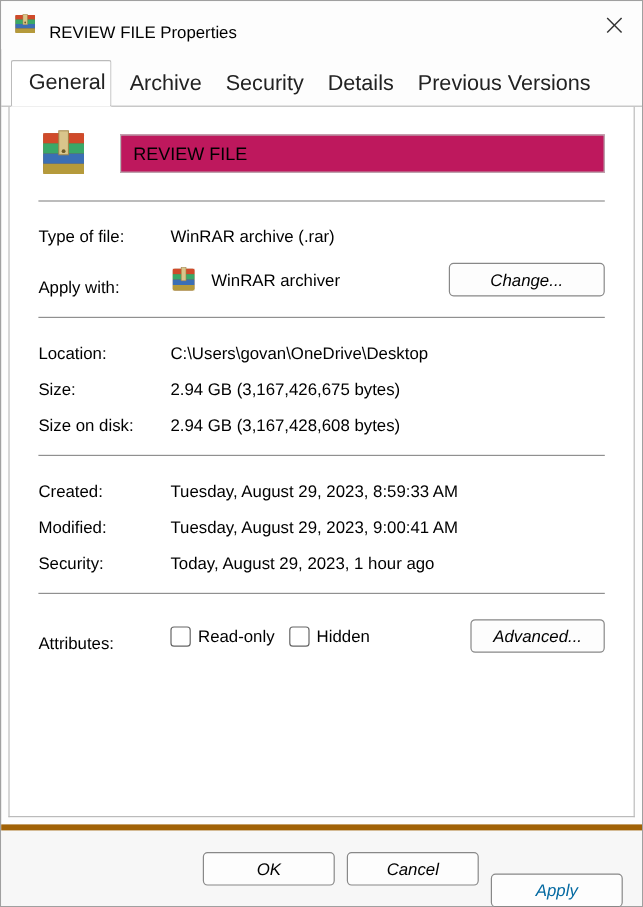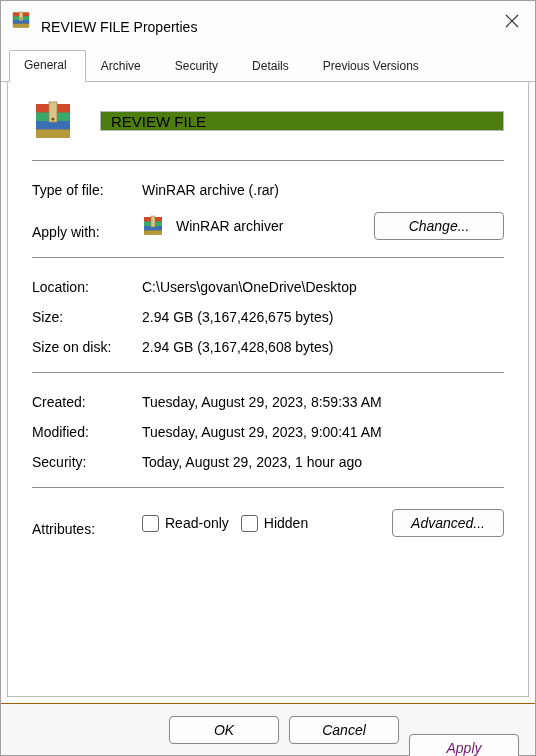--- a/index.html
+++ b/index.html
@@ -35,22 +35,22 @@
   }
   .close-btn svg { width: 14px; height: 14px; }
   .tabs-row {
     display: flex;
     align-items: flex-end;
     padding: 8px 0 0 8px;
     position: relative;
     border-bottom: 1px solid #bbb;
   }
   .tab {
-    padding: 7px 18px 9px 14px;
-    font-size: 12px;
+    padding: 7px 4px 9px 14px;
+    font-size: 18px;
     color: #222;
     background: transparent;
     border: 1px solid transparent;
     border-bottom: none;
     border-top-left-radius: 2px;
     border-top-right-radius: 2px;
     position: relative;
     top: 1px;
     cursor: default;
   }
@@ -72,25 +72,25 @@
   }
   .header-row {
     display: flex;
     align-items: center;
     gap: 26px;
     padding-bottom: 18px;
   }
   .file-icon { width: 42px; height: 42px; flex-shrink: 0; }
   .filename-input {
     flex: 1;
-    height: 20px;
+    height: 32px;
     padding: 4px 10px;
     font-size: 15px;
     border: 1px solid #b8b8b8;
-    background: #4d7c0f;
+    background: #be185d;
     font-family: inherit;
   }
   hr.sep {
     border: none;
     border-top: 1px solid #909090;
     margin: 0 0 14px 0;
   }
   .kv-row {
     display: flex;
     align-items: flex-end;
@@ -106,38 +106,38 @@
     background: #fdfdfd;
     border: 1px solid #888;
     border-radius: 4px;
     font-family: inherit;
     cursor: default;
     min-width: 110px;
     height: 28px;
     line-height: 1;
     font-style: italic;
   }
-  .btn:disabled { color: #701a75; margin-top: 36px; }
+  .btn:disabled { color: #0369a1; margin-top: 36px; }
   .change-btn { min-width: 130px; margin-left: auto; }
   .attrib-group { display: flex; align-items: center; }
   .checkbox-wrap { display: inline-flex; align-items: center; gap: 6px; }
   .checkbox {
     width: 17px; height: 17px;
     border: 1px solid #666;
     border-radius: 3px;
     background: #fff;
   }
   .bottom-bar {
-    height: 52px;
+    height: 68px;
     display: flex;
     justify-content: flex-end;
     align-items: center;
     gap: 10px;
     padding: 0 16px;
-    border-top: 1px solid #a16207;
+    border-top: 5px solid #a16207;
     background: #f7f7f7;
   }
   .panel-spacer { flex: 1; }
 </style>
 </head>
 <body>
 
 <div class="window">
 
   <div class="titlebar">

